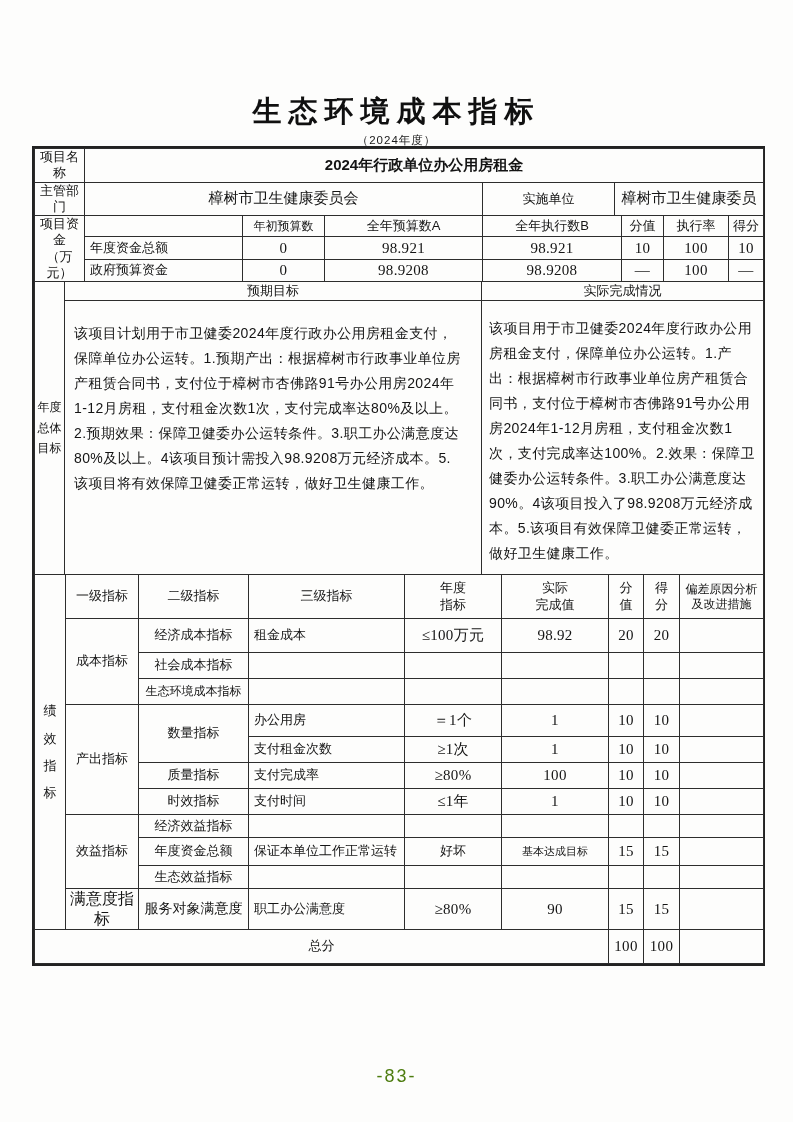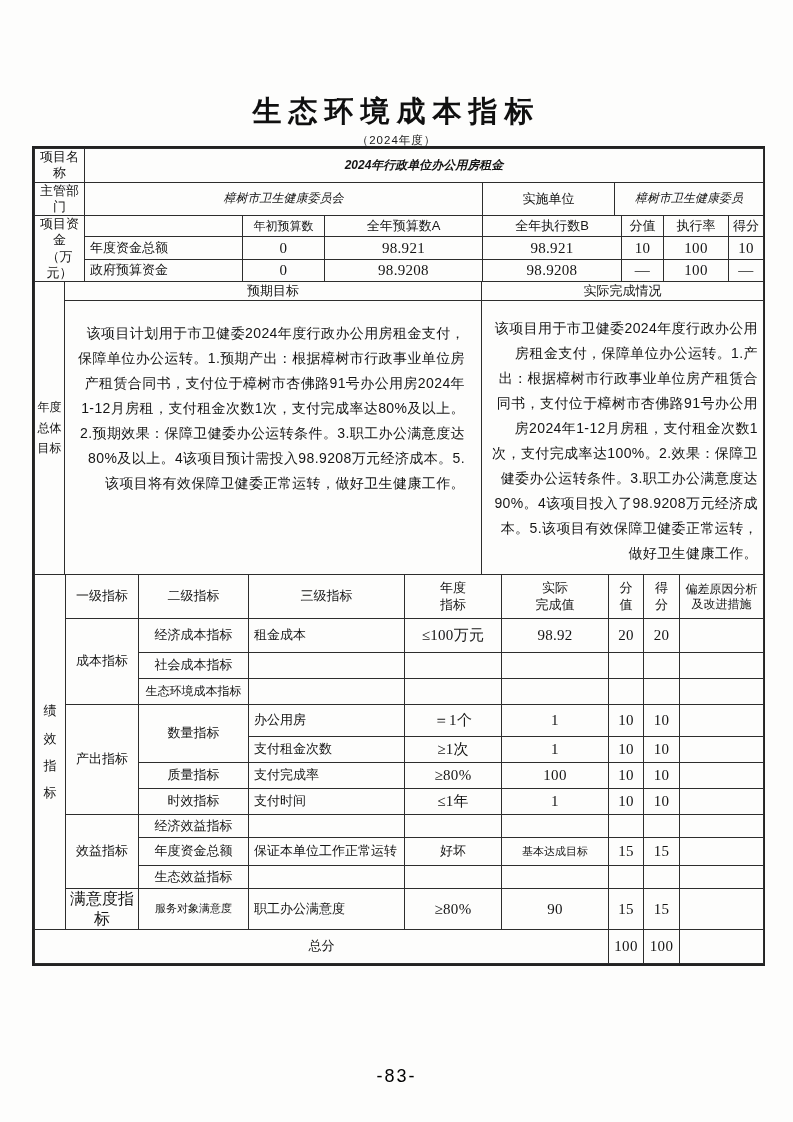--- a/index.html
+++ b/index.html
@@ -21,34 +21,34 @@
   .form{position:absolute;left:32px;top:146px;width:729px;border:2px solid #222;background:#fdfdfc;}
   .form table{border-collapse:collapse;table-layout:fixed;width:729px;}
   .form table + table{margin-top:-1px;}
   td{
     border:1px solid #2d2d2d;font-size:13px;text-align:center;vertical-align:middle;
     padding:0 2px;color:#141414;overflow:hidden;line-height:1.25;
   }
   .l{text-align:left;padding-left:5px;}
   .num{font-family:"Liberation Serif","DejaVu Serif",serif;font-size:15px;letter-spacing:.3px;}
   .pre{white-space:pre-line;font-family:Liberation Serif, serif;}
-  .big{font-size:12px;font-style:italic;}
+  .big{font-size:15px;}
   .bold{font-weight:700;}
   .nowrap{white-space:nowrap;margin-left:37px;}
   .vside{line-height:2.1;font-size:13px;}
   .vgoal{line-height:1.7;}
   .para{
-    vertical-align:top;text-align:right;font-size:14px;line-height:25px;
+    vertical-align:top;text-align:left;font-size:14px;line-height:25px;
     letter-spacing:.4px;
   }
   .pleft{padding:20px 16px 8px 9px;}
   .pright{padding:15px 5px 8px 7px;}
   .pageno{
     position:absolute;top:1066px;left:0;width:100%;text-align:center;
-    font-size:18px;letter-spacing:2px;color:#000000;
+    font-size:18px;letter-spacing:2px;color:#4d7c0f;
   }
 </style>
 </head>
 <body>
 
 <div class="page">
 
   <h1 class="title">生态环境成本指标</h1>
   <div class="subtitle">（2024年度）</div>
 
@@ -263,21 +263,21 @@
         <td class="l"></td>
         <td></td>
         <td></td>
         <td></td>
         <td></td>
         <td></td>
       </tr>
 
       <tr style="height:28px">
         <td style="font-size:16px">满意度指标</td>
-        <td style="font-size:11px">服务对象满意度</td>
+        <td style="font-size:14px">服务对象满意度</td>
         <td class="l">职工办公满意度</td>
         <td class="num">≥80%</td>
         <td class="num">90</td>
         <td class="num">15</td>
         <td class="num">15</td>
         <td></td>
       </tr>
 
       <tr style="height:34px">
         <td colspan="6">总分</td>

